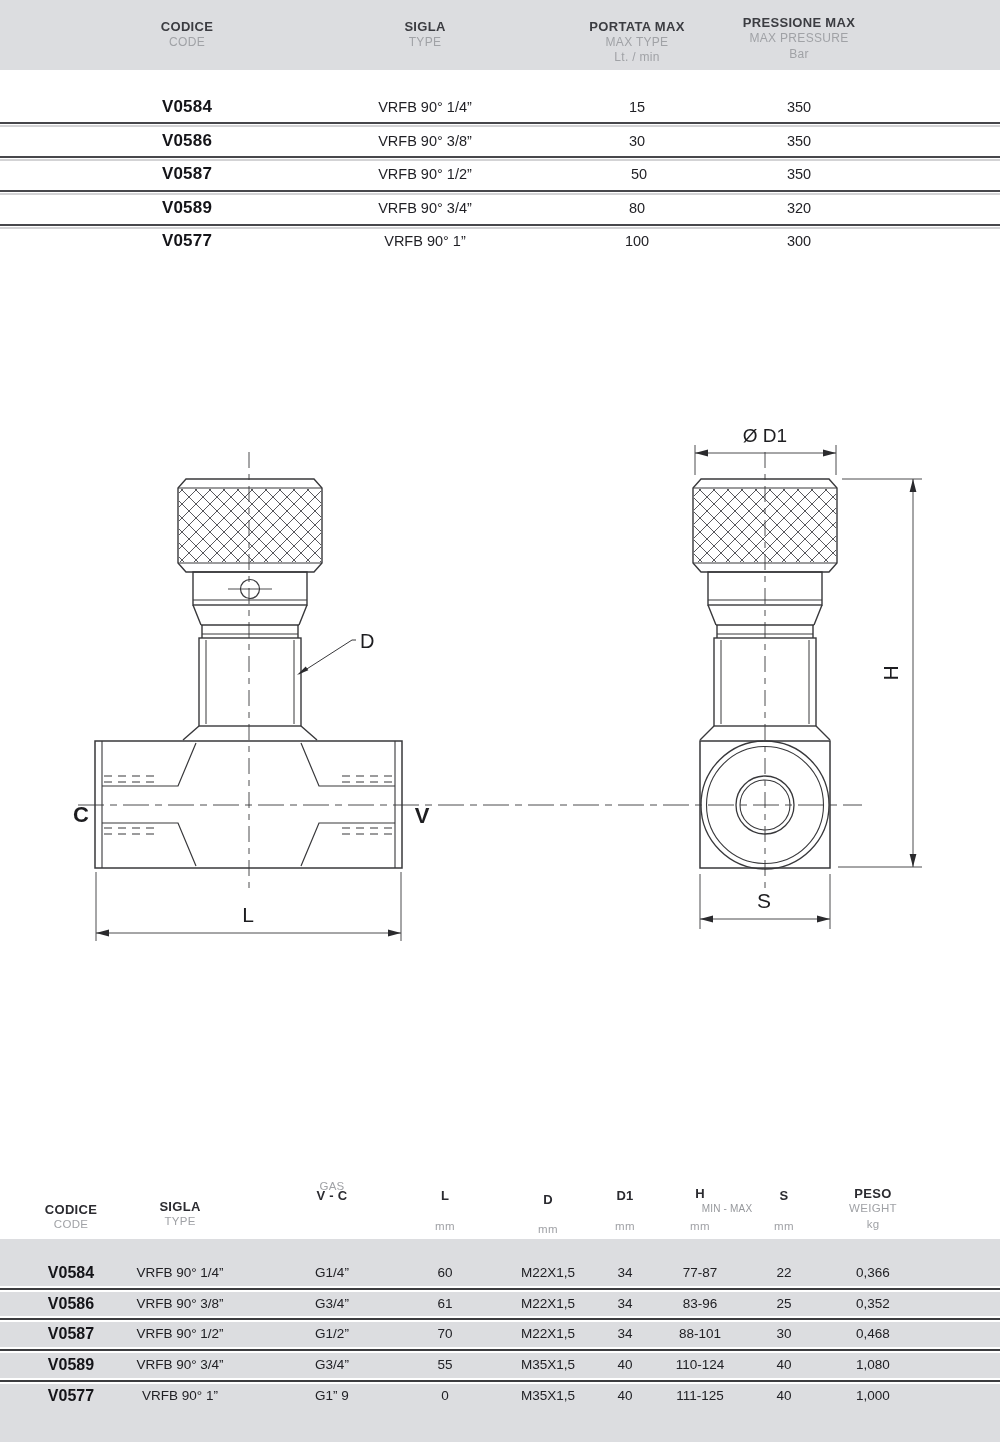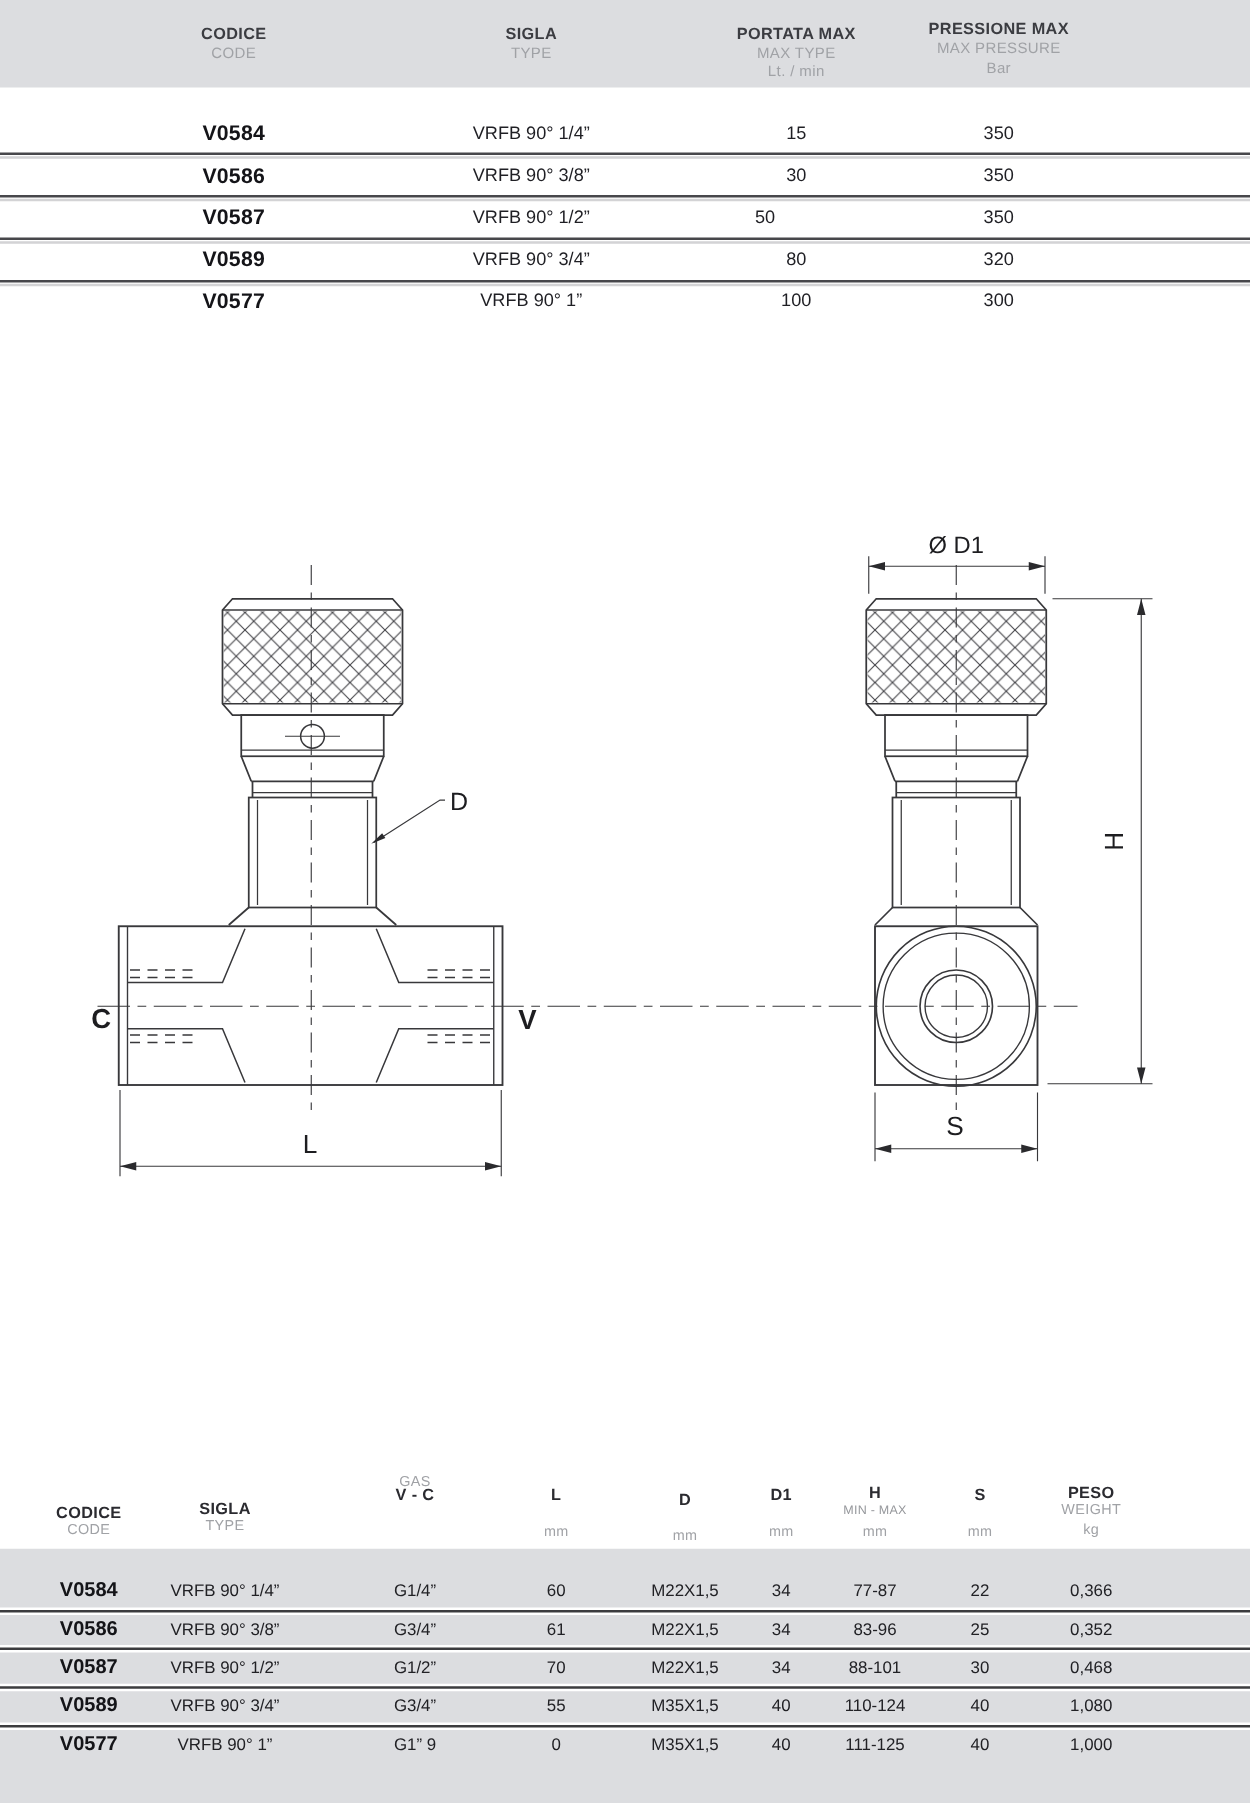--- a/index.html
+++ b/index.html
@@ -66,21 +66,21 @@
     <div class="cell code" style="left:112px;width:150px">V0586</div>
     <div class="cell val" style="left:315px;width:220px">VRFB 90° 3/8”</div>
     <div class="cell val" style="left:577px;width:120px">30</div>
     <div class="cell val" style="left:729px;width:140px">350</div>
   </div>
   <div class="sep" style="top:156px"></div>
 
   <div class="trow" style="top:164px">
     <div class="cell code" style="left:112px;width:150px">V0587</div>
     <div class="cell val" style="left:315px;width:220px">VRFB 90° 1/2”</div>
-    <div class="cell val" style="left:552px;width:120px">50</div>
+    <div class="cell val" style="left:579px;width:120px">50</div>
     <div class="cell val" style="left:729px;width:140px">350</div>
   </div>
   <div class="sep" style="top:190px"></div>
 
   <div class="trow" style="top:198px">
     <div class="cell code" style="left:112px;width:150px">V0589</div>
     <div class="cell val" style="left:315px;width:220px">VRFB 90° 3/4”</div>
     <div class="cell val" style="left:577px;width:120px">80</div>
     <div class="cell val" style="left:729px;width:140px">320</div>
   </div>
@@ -219,21 +219,21 @@
   <div class="bh b" style="left:400px;width:90px;top:1188px">L</div>
   <div class="bh g" style="left:400px;width:90px;top:1220px">mm</div>
 
   <div class="bh b" style="left:488px;width:120px;top:1192px">D</div>
   <div class="bh g" style="left:488px;width:120px;top:1223px">mm</div>
 
   <div class="bh b" style="left:590px;width:70px;top:1188px">D1</div>
   <div class="bh g" style="left:590px;width:70px;top:1220px">mm</div>
 
   <div class="bh b" style="left:645px;width:110px;top:1186px">H</div>
-  <div class="bh gs" style="left:645px;width:110px;top:1203px">MIN - MAX</div>
+  <div class="bh gs" style="left:672px;width:110px;top:1203px">MIN - MAX</div>
   <div class="bh g" style="left:645px;width:110px;top:1220px">mm</div>
 
   <div class="bh b" style="left:749px;width:70px;top:1188px">S</div>
   <div class="bh g" style="left:749px;width:70px;top:1220px">mm</div>
 
   <div class="bh b" style="left:813px;width:120px;top:1186px">PESO</div>
   <div class="bh g" style="left:813px;width:120px;top:1202px">WEIGHT</div>
   <div class="bh g" style="left:813px;width:120px;top:1218px">kg</div>
 
   <div class="grayband"></div>

